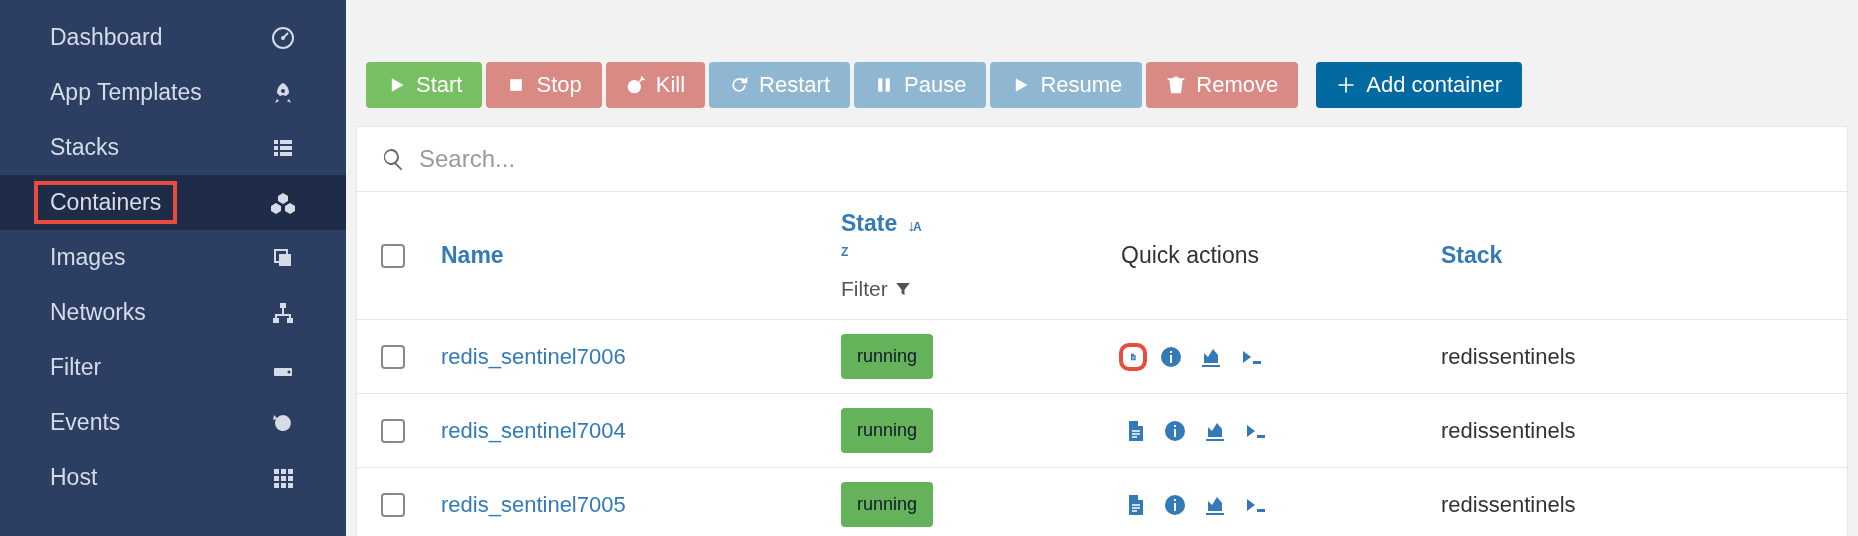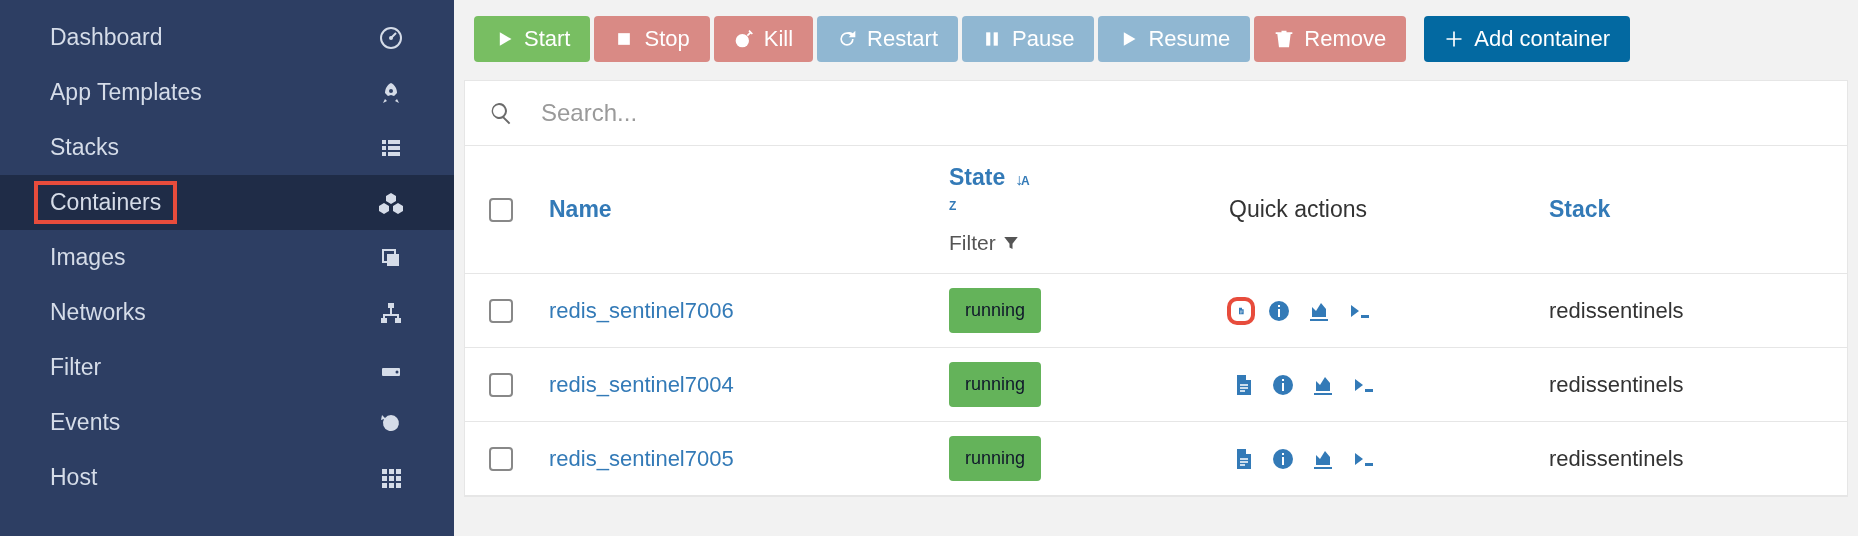--- a/index.html
+++ b/index.html
@@ -7,21 +7,21 @@
     font-family: -apple-system, BlinkMacSystemFont, "Segoe UI", Arial, sans-serif;
     background: #f5f5f5;
     display: flex;
     width: 1858px;
     height: 536px;
     overflow: hidden;
     font-size: 21px;
   }
   
   .sidebar {
-    width: 454px;
+    width: 346px;
     background: #2d3e63;
     color: #e1e6ed;
     padding-top: 10px;
     display: flex;
     flex-direction: column;
   }
   .sidebar-item {
     display: flex;
     align-items: center;
     justify-content: space-between;
@@ -56,22 +56,23 @@
   
   .main {
     flex: 1;
     background: #f2f2f2;
     display: flex;
     flex-direction: column;
   }
   .toolbar {
     display: flex;
     gap: 4px;
-    padding: 16px 20px 18px 20px;
-    align-items: center;
+    padding: 44px 20px 18px 20px;
+    align-items: center;
+    margin-top: 18px;
   }
   .btn {
     display: inline-flex;
     align-items: center;
     gap: 10px;
     padding: 10px 20px;
     border-radius: 4px;
     color: #fff;
     font-size: 22px;
     cursor: pointer;
@@ -89,21 +90,21 @@
     margin: 0 10px 10px 10px;
     border: 1px solid #e6e6e6;
     display: flex;
     flex-direction: column;
   }
   .search-row {
     display: flex;
     align-items: center;
     padding: 18px 24px;
     border-bottom: 1px solid #e6e6e6;
-    gap: 28px;
+    gap: 14px;
   }
   .search-row svg { width: 24px; height: 24px; fill: #6b6b6b; }
   .search-input {
     border: none;
     outline: none;
     font-size: 24px;
     color: #555;
     flex: 1;
     background: transparent;
   }

